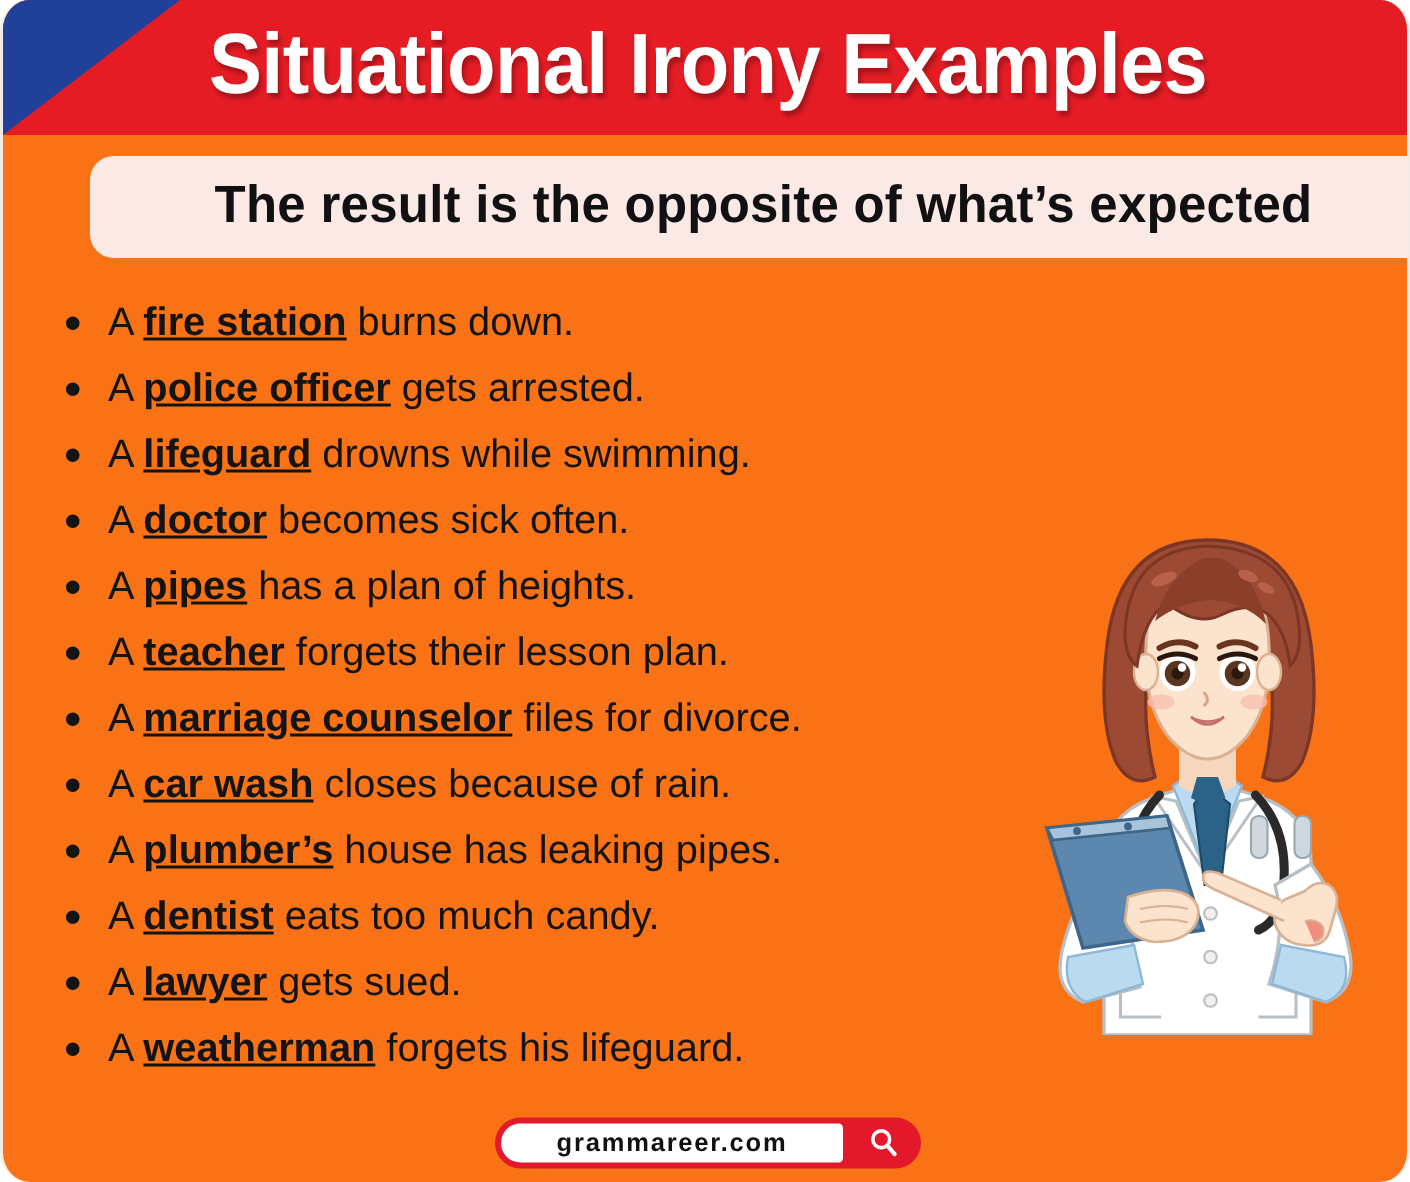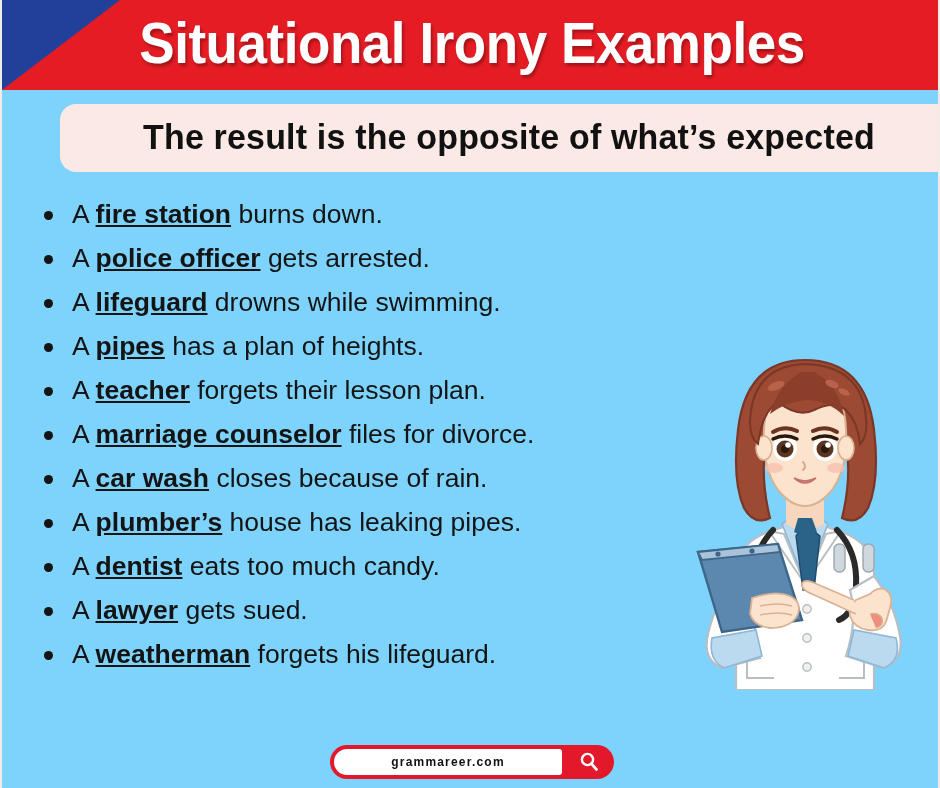--- a/index.html
+++ b/index.html
@@ -7,25 +7,26 @@
     padding: 0;
     background: #ffffff;
   }
   body {
     font-family: "Liberation Sans", sans-serif;
   }
   .poster {
     position: relative;
     width: 940px;
     height: 788px;
-    background: #7dd3fc;
+    background: #f97316;
     overflow: hidden;
     box-sizing: border-box;
     border-left: 2px solid #f2ece9;
     border-right: 2px solid #f2ece9;
+    border-radius: 20px;
   }
 
   
   .header {
     position: absolute;
     left: 0;
     top: 0;
     width: 940px;
     height: 90px;
     background: #e51c24;
@@ -162,21 +163,21 @@
     position: absolute;
     left: 0;
     top: 0;
     width: 228px;
     height: 26px;
     line-height: 26px;
     text-align: center;
     color: #111111;
     font-family: "Liberation Sans", sans-serif;
     font-weight: bold;
-    font-size: 12px;
+    font-size: 17px;
     letter-spacing: 1.2px;
     white-space: nowrap;
   }
   .logo-search {
     position: absolute;
     right: 14px;
     top: 6px;
     width: 22px;
     height: 22px;
   }
@@ -197,20 +198,23 @@
 
   <ul class="list">
     <li class="list-item">
       <span class="bullet"></span><span>A </span><b>fire station</b><span> burns down.</span>
     </li>
     <li class="list-item">
       <span class="bullet"></span><span>A </span><b>police officer</b><span> gets arrested.</span>
     </li>
     <li class="list-item">
       <span class="bullet"></span><span>A </span><b>lifeguard</b><span> drowns while swimming.</span>
+    </li>
+    <li class="list-item">
+      <span class="bullet"></span><span>A </span><b>doctor</b><span> becomes sick often.</span>
     </li>
     <li class="list-item">
       <span class="bullet"></span><span>A </span><b>pipes</b><span> has a plan of heights.</span>
     </li>
     <li class="list-item">
       <span class="bullet"></span><span>A </span><b>teacher</b><span> forgets their lesson plan.</span>
     </li>
     <li class="list-item">
       <span class="bullet"></span><span>A </span><b>marriage counselor</b><span> files for divorce.</span>
     </li>

